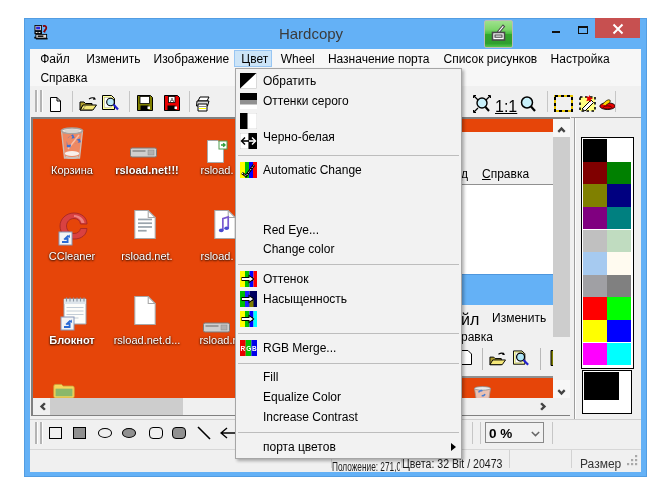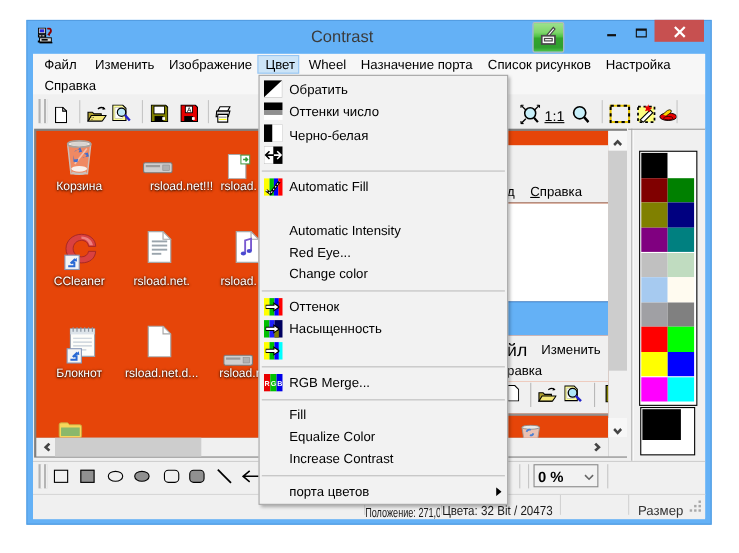--- a/index.html
+++ b/index.html
@@ -37,21 +37,21 @@
 .dlab{position:absolute;font-size:11px;color:#fff;text-shadow:0 1px 2px rgba(0,0,0,0.85),0 0 2px rgba(0,0,0,0.6);text-align:center;white-space:nowrap;}
 
 .menu{left:234.5px;top:68.4px;width:227.5px;height:391px;background:#f2f2f2;border:1px solid #a6a6a6;box-sizing:border-box;box-shadow:2px 2px 3px rgba(0,0,0,0.3);}
 .mitem{position:absolute;left:27.5px;font-size:12px;color:#000;white-space:nowrap;}
 .micon{position:absolute;left:4.5px;width:17px;height:16px;}
 .msep{position:absolute;left:2px;width:221px;height:1px;background:#bdbdbd;}
 </style>
 </head>
 <body>
 <div class="abs win"></div>
-<div class="abs titletxt">Contrast</div>
+<div class="abs titletxt">Hardcopy</div>
 <div class="abs inner"></div>
 
 <svg class="abs" style="left:33.5px;top:24.5px" width="15" height="15" viewBox="0 0 16 16">
  <rect x="1" y="0.5" width="7" height="5.5" fill="#c9c9c9" stroke="#000" stroke-width="0.9"></rect>
  <rect x="2.3" y="1.8" width="4.2" height="2.8" fill="#2525e0"></rect>
  <rect x="0.5" y="6.5" width="8" height="3.2" fill="#000"></rect>
  <rect x="1.8" y="7.6" width="2" height="1" fill="#fff"></rect>
  <rect x="4.8" y="7.6" width="2" height="1" fill="#fff"></rect>
  <path d="M9.5 1.2 q3.2 -1 3.6 1.6 q0.3 2 -2.2 3.4" fill="none" stroke="#8b0000" stroke-width="1.8"></path>
  <path d="M12.6 5 l-3.2 1.6 2.4 2 z" fill="#8b0000"></path>
@@ -128,21 +128,21 @@
  <rect x="4" y="11" width="7" height="1" fill="#888"></rect>
  <rect x="4" y="13" width="7" height="1" fill="#ffff00"></rect>
 </svg>
 
 <svg class="abs" style="left:473px;top:95px" width="18" height="18" viewBox="0 0 18 18">
  <circle cx="9" cy="8" r="5" fill="#c8f0fa" stroke="#000" stroke-width="1.4"></circle>
  <path d="M12.5 12 L16 16" stroke="#000" stroke-width="2"></path>
  <path d="M1 1 l4 4 M17 1 l-4 4 M1 17 l4 -4" stroke="#000" stroke-width="1.2"></path>
  <path d="M0.5 0.5 l2.5 0 M0.5 0.5 l0 2.5 M17.5 0.5 l-2.5 0 M17.5 0.5 l0 2.5 M0.5 17.5 l2.5 0 M0.5 17.5 l0 -2.5" stroke="#000" stroke-width="1.2"></path>
 </svg>
-<span class="abs" style="left:495px;top:97.5px;font-size:13px;color:#000;text-decoration:underline;">1:1</span>
+<span class="abs" style="left:495px;top:97.5px;font-size:16px;color:#000;text-decoration:underline;">1:1</span>
 <svg class="abs" style="left:519px;top:94.5px" width="17" height="18" viewBox="0 0 17 18">
  <circle cx="8" cy="7.5" r="5.5" fill="#c8f0fa" stroke="#000" stroke-width="1.5"></circle>
  <path d="M12 11.5 L16 16" stroke="#000" stroke-width="2.2"></path>
 </svg>
 <div class="abs tsep" style="left:546.8px;top:91px;height:21px;"></div>
 <svg class="abs" style="left:553.5px;top:95px" width="19" height="17" viewBox="0 0 19 17">
  <rect x="1" y="1" width="17" height="15" fill="none" stroke="#e7c500" stroke-width="2"></rect>
  <rect x="1" y="1" width="17" height="15" fill="none" stroke="#000" stroke-width="2" stroke-dasharray="3 3"></rect>
 </svg>
 <svg class="abs" style="left:578.5px;top:93.5px" width="19" height="19" viewBox="0 0 19 19">
@@ -222,28 +222,28 @@
  <svg class="abs" style="left:26px;top:176px" width="30" height="37" viewBox="0 0 30 37">
   <path d="M5 4 H27 V29 H5 Z" fill="#fdfdfa" stroke="#9aa4b0" stroke-width="1"></path>
   <rect x="5" y="4" width="22" height="5" fill="#dde4ea"></rect>
   <path d="M7.5 2.5 v4 M11 2.5 v4 M14.5 2.5 v4 M18 2.5 v4 M21.5 2.5 v4 M25 2.5 v4" stroke="#8a94a0" stroke-width="1.1"></path>
   <path d="M7.5 12.5 h17 M7.5 16 h17 M7.5 19.5 h17 M7.5 23 h12" stroke="#c3cdd6" stroke-width="1.1"></path>
   <rect x="2" y="22" width="13" height="13" fill="#f4f4f4" stroke="#8898b8" stroke-width="1"></rect>
   <path d="M5 32 l5.6 0 0 -3.2 -2.4 0" stroke="#2a6ad4" stroke-width="1.8" fill="none"></path>
   <path d="M7.2 29.6 l4.2 -4" stroke="#2a6ad4" stroke-width="2" fill="none"></path>
   <path d="M12.6 24.4 l0.5 3.4 -3.3 -0.5 z" fill="#2a6ad4"></path>
  </svg>
- <div class="dlab" style="left:8px;top:214.5px;width:62px;">Блокнот</div>
+ <div class="dlab" style="left:8px;top:214.5px;width:62px;font-weight:bold;">Блокнот</div>
 
  <svg class="abs" style="left:96.5px;top:28px" width="27" height="12" viewBox="0 0 27 12">
   <rect x="0.5" y="1" width="26" height="9" rx="1.5" fill="#cfcfcf" stroke="#7a7a7a"></rect>
   <rect x="2.5" y="3" width="13" height="2" fill="#9a9a9a"></rect>
   <rect x="18" y="3" width="6" height="5" fill="#b0b0b0" stroke="#8a8a8a" stroke-width="0.5"></rect>
  </svg>
- <div class="dlab" style="left:95px;top:45px;width:74px;">rsload.net!!!</div>
+ <div class="dlab" style="left:77px;top:45px;width:74px;font-weight:bold;">rsload.net!!!</div>
  <svg class="abs" style="left:99.5px;top:91px" width="24" height="29" viewBox="0 0 20 27">
   <path d="M0.5 0.5 H13 L19.5 7 V26.5 H0.5 Z" fill="#fff" stroke="#a8a8a8"></path>
   <path d="M13 0.5 V7 H19.5" fill="none" stroke="#a8a8a8"></path>
   <rect x="3.5" y="8" width="13" height="1.6" fill="#9aa4ac"></rect>
   <rect x="3.5" y="11.5" width="13" height="1.6" fill="#9aa4ac"></rect>
   <rect x="3.5" y="15" width="13" height="1.6" fill="#9aa4ac"></rect>
   <rect x="3.5" y="18.5" width="8" height="1.6" fill="#9aa4ac"></rect>
  </svg>
  <div class="dlab" style="left:77px;top:130.5px;width:74px;">rsload.net.</div>
  <svg class="abs" style="left:99.5px;top:177px" width="24" height="29" viewBox="0 0 20 27">
@@ -371,45 +371,44 @@
  <svg class="micon" style="top:3.9px" viewBox="0 0 17 16">
       <rect x="0.5" y="0.5" width="16" height="15" fill="#fff" stroke="#c4c4c4" stroke-width="0.6"></rect>
       <polygon points="0,0 16.5,0 0,15.5" fill="#000"></polygon>
     </svg>
  <span class="mitem" style="top:4.9px">Обратить</span>
  <svg class="micon" style="top:23.7px" viewBox="0 0 17 16">
       <rect width="17" height="16" fill="#fff"></rect>
       <rect width="17" height="7" fill="#000"></rect>
       <rect y="7" width="17" height="4.5" fill="#909090"></rect>
     </svg>
- <span class="mitem" style="top:24.7px">Оттенки число</span>
+ <span class="mitem" style="top:24.7px">Оттенки серого</span>
  <svg class="micon" style="top:43.5px" viewBox="0 0 17 16">
       <rect width="17" height="16" fill="#fff" stroke="#bbb" stroke-width="0.5"></rect>
       <rect width="7.5" height="16" fill="#000"></rect>
     </svg>
- <span class="mitem" style="top:47px">Черно-белая</span>
+ <span class="mitem" style="top:61px">Черно-белая</span>
  <svg class="micon" style="top:63.3px" viewBox="0 0 17 16">
   <rect width="8.5" height="16" fill="#fff" stroke="#aaa" stroke-width="0.5"></rect>
       <rect x="8.5" width="8.5" height="16" fill="#000"></rect>
   <path d="M2 8 H15" stroke="#000" stroke-width="1.6"></path>
       <path d="M9 8 H15" stroke="#fff" stroke-width="1.6"></path>
   <path d="M5 4.5 L1.5 8 L5 11.5" stroke="#000" stroke-width="1.4" fill="none"></path>
   <path d="M12 4.5 L15.5 8 L12 11.5" stroke="#fff" stroke-width="1.4" fill="none"></path>
  </svg>
  <div class="msep" style="top:85.6px"></div>
  <svg class="micon" style="top:92.9px" viewBox="0 0 17 16">
   <rect width="5" height="16" fill="#ffff00"></rect>
       <rect x="5" width="4" height="16" fill="#00c000"></rect>
       <rect x="9" width="4" height="16" fill="#0000ff"></rect>
       <rect x="13" width="4" height="16" fill="#ff0000"></rect>
   <path d="M2 11 L6 14 L14 3" stroke="#000" stroke-width="2.6" fill="none"></path>
   <path d="M2 11 L6 14 L14 3" stroke="#fff" stroke-width="1" stroke-dasharray="1.5 1.5" fill="none"></path>
  </svg>
- <span class="mitem" style="top:93.9px">Automatic Fill</span>
- <span class="mitem" style="top:133.5px">Automatic Intensity</span>
+ <span class="mitem" style="top:93.9px">Automatic Change</span>
  <span class="mitem" style="top:153.3px">Red Eye...</span>
  <span class="mitem" style="top:173.1px">Change color</span>
  <div class="msep" style="top:194.4px"></div>
  <svg class="micon" style="top:201.7px" viewBox="0 0 17 16">
   <rect width="5" height="16" fill="#ffff00"></rect>
       <rect x="5" width="4.5" height="16" fill="#00c000"></rect>
       <rect x="9.5" width="4" height="16" fill="#0000ff"></rect>
       <rect x="13.5" width="3.5" height="16" fill="#ff0000"></rect>
   <path d="M1.5 8 H13" stroke="#000" stroke-width="4"></path>
       <path d="M8.5 3.5 L14.5 8 L8.5 12.5 z" fill="#000"></path>

